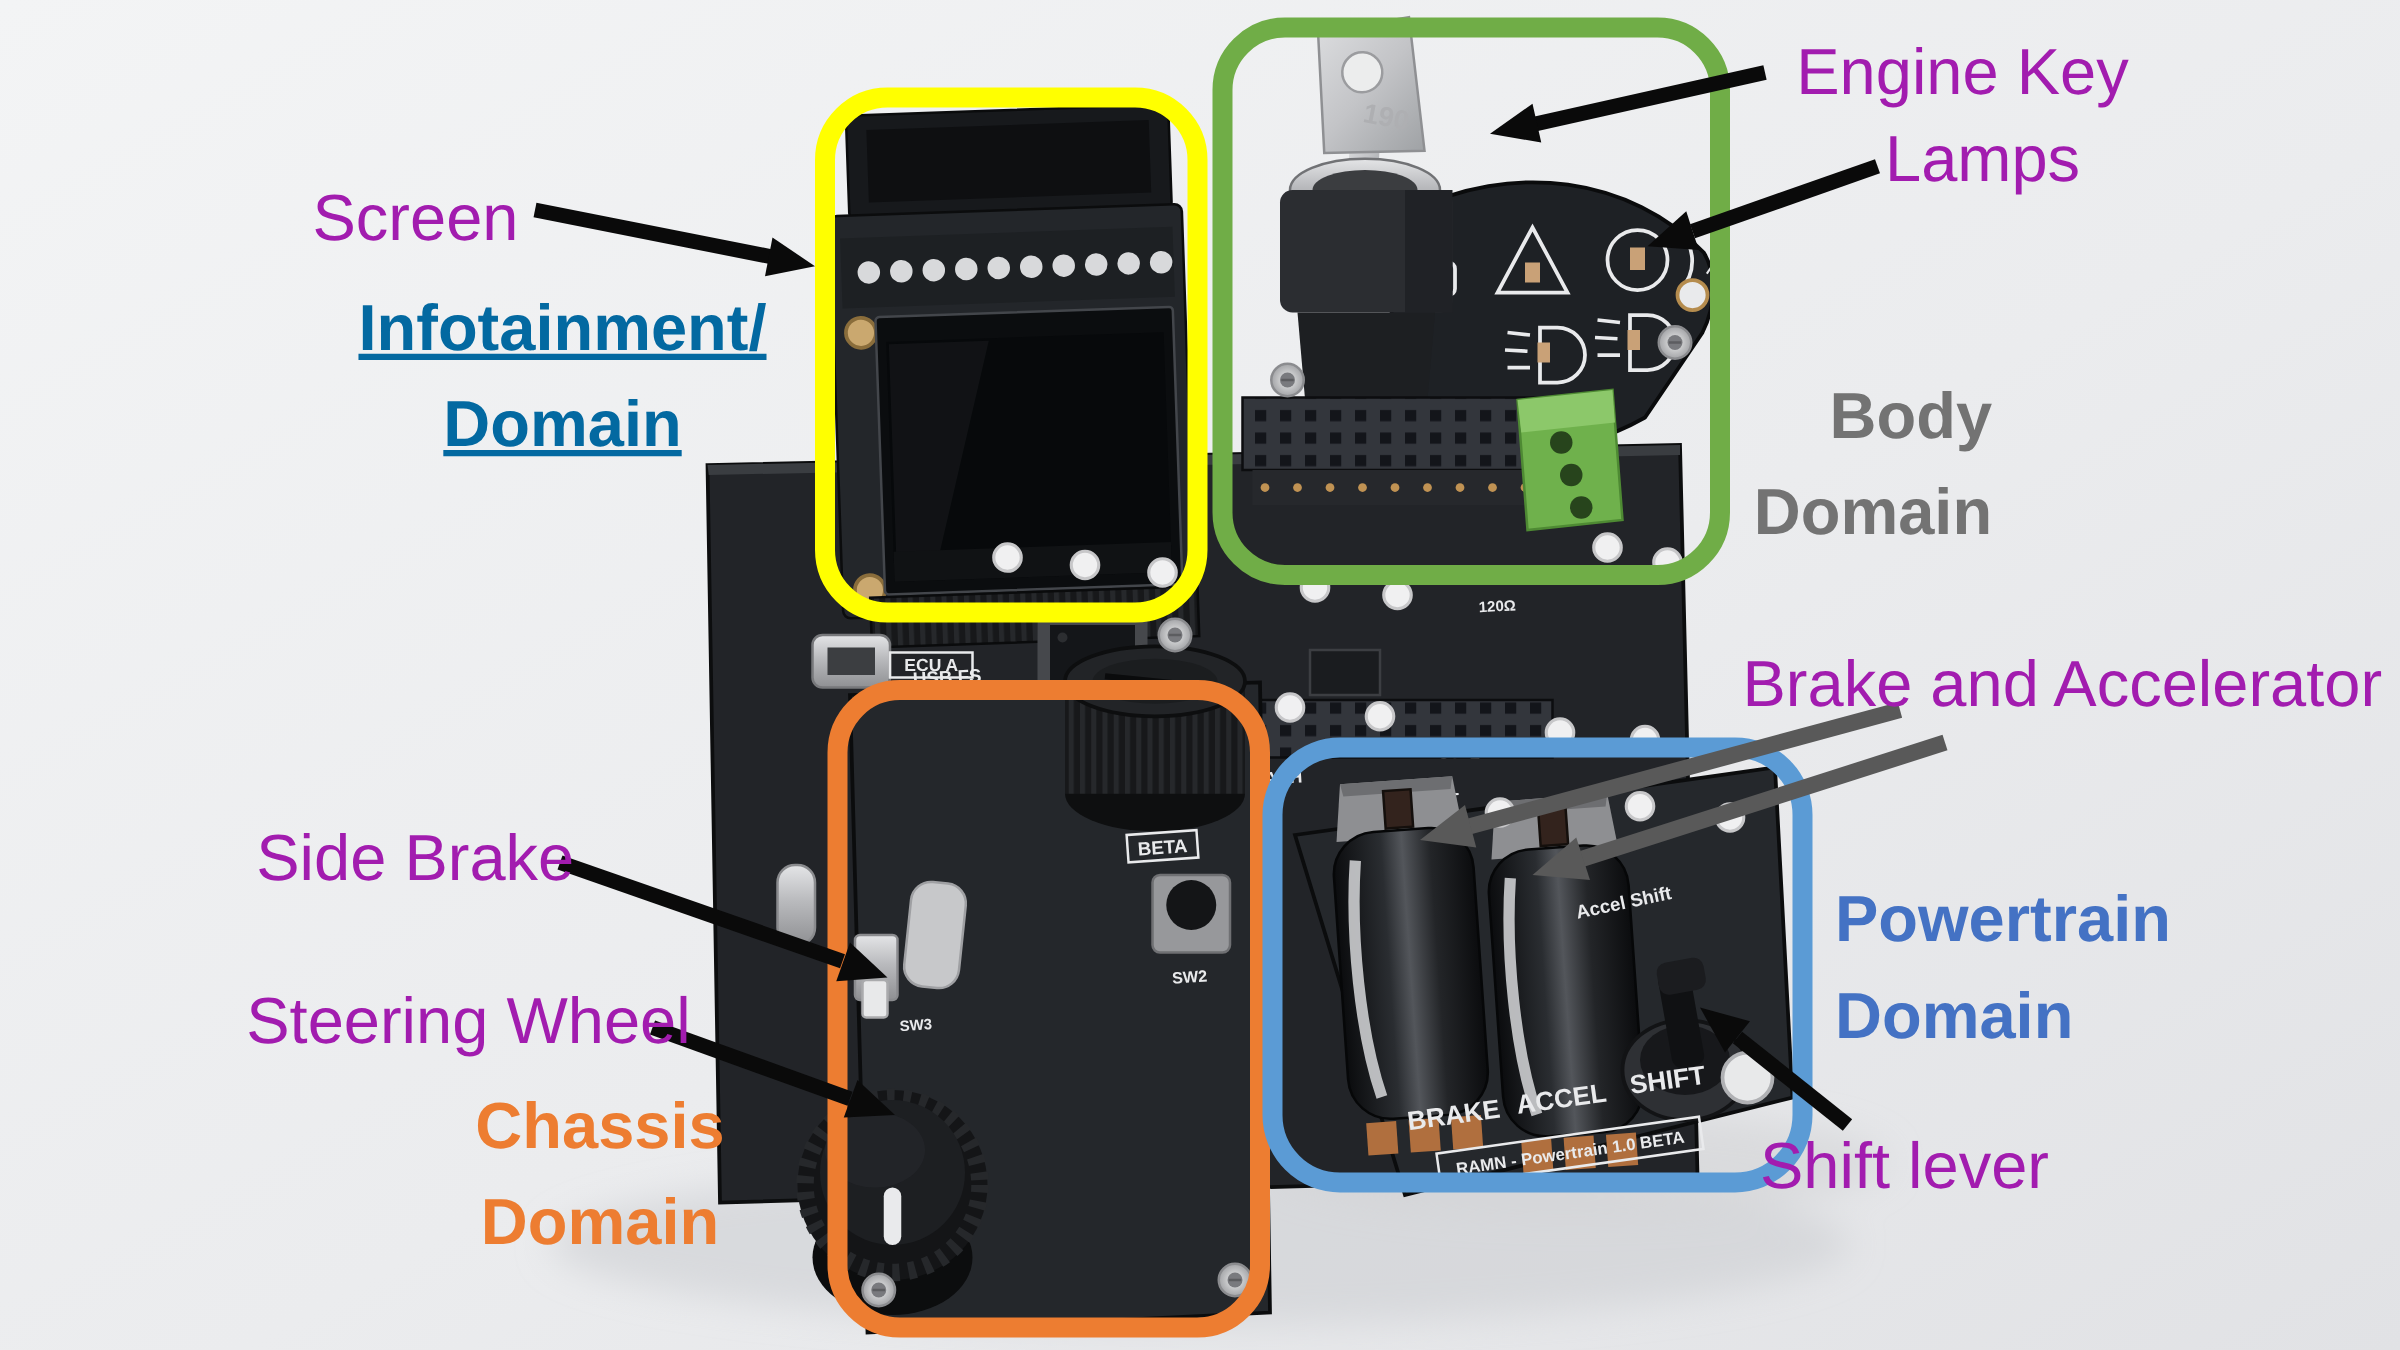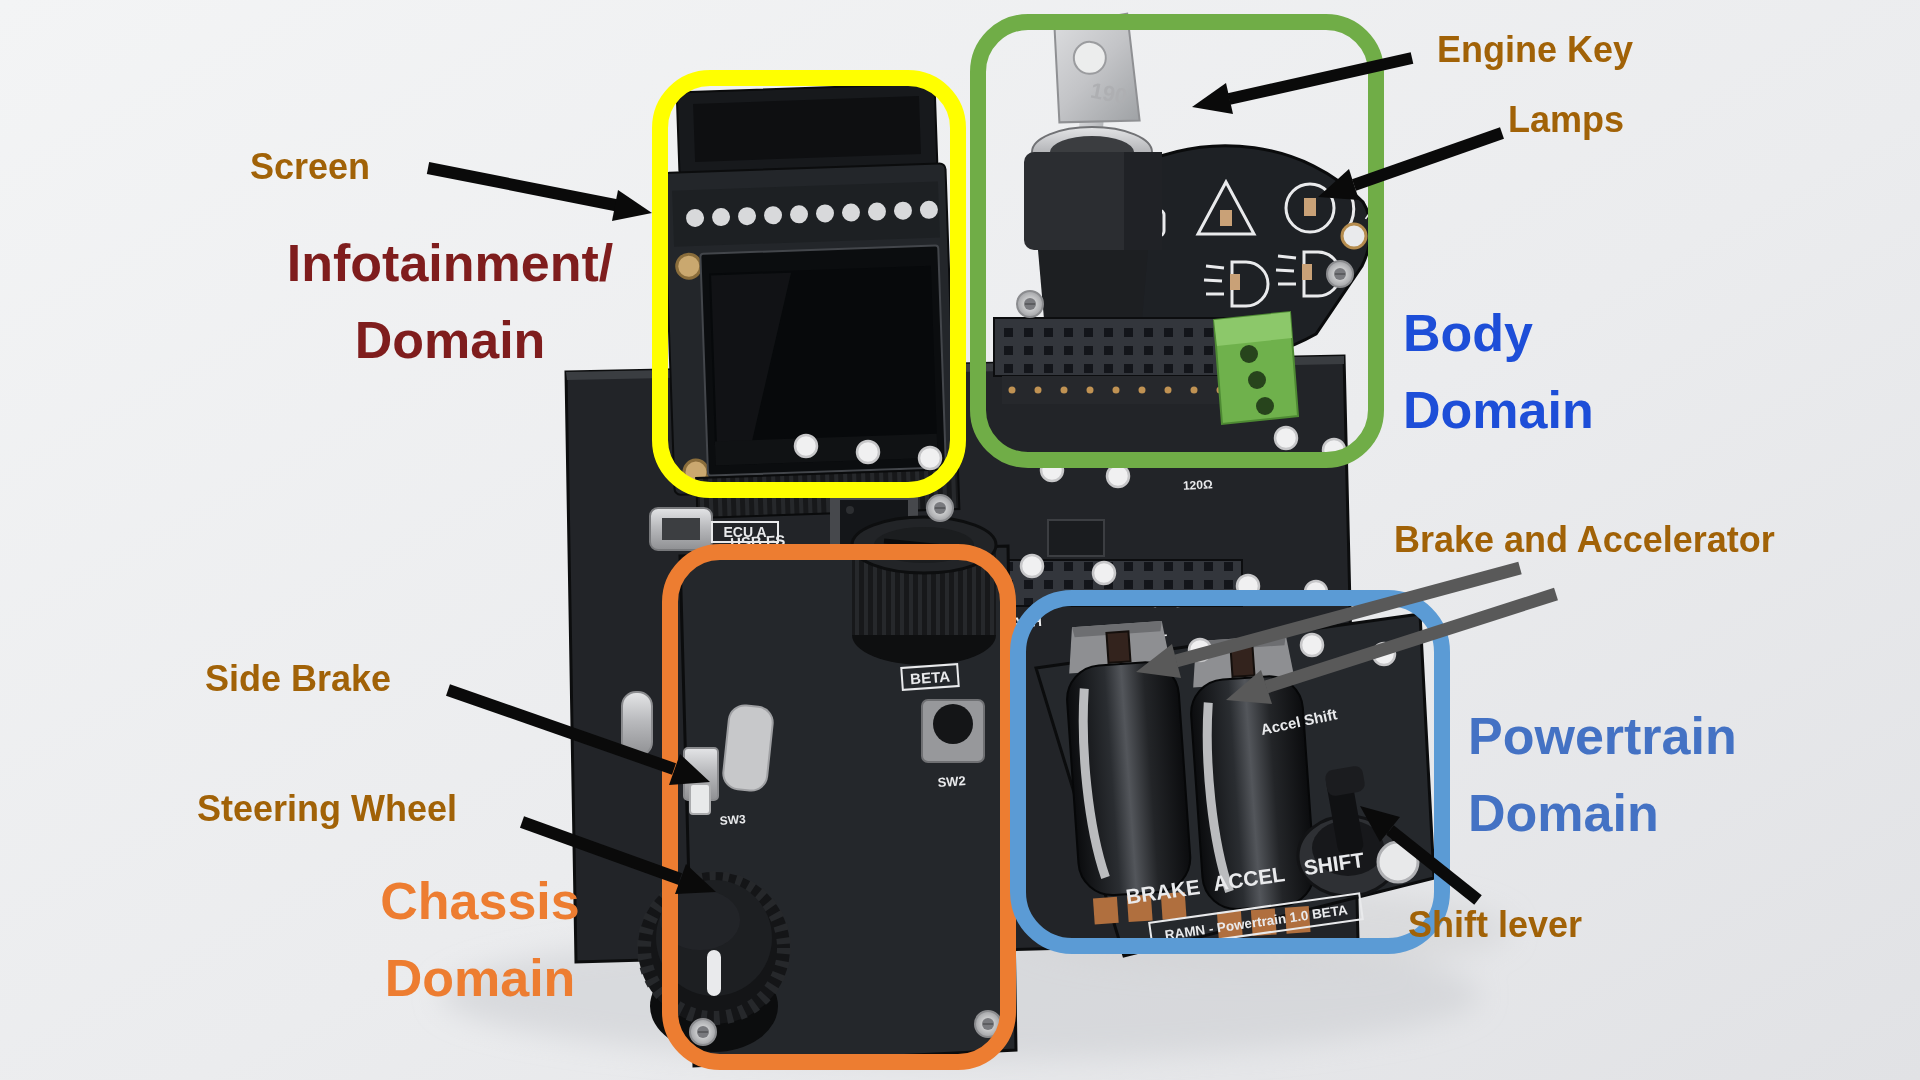--- a/index.html
+++ b/index.html
@@ -1,25 +1,25 @@
 <!DOCTYPE html>
 <html><head>
 <meta charset="utf-8">
 <style>
   html,body{margin:0;padding:0;background:#dfe0e3;}
   .stage{position:relative;width:1920px;height:1080px;overflow:hidden;
          font-family:"Liberation Sans",sans-serif;background:#ecedee;}
   .stage svg{position:absolute;left:0;top:0;}
-  .callout{position:absolute;font-weight:700;font-size:36px;color:#a16207;
+  .callout{position:absolute;font-weight:400;font-size:52px;color:#a21caf;
            white-space:nowrap;line-height:1.1;}
   .domain{position:absolute;font-weight:700;font-size:52px;line-height:77px;
           white-space:nowrap;}
   .domain.center{text-align:center;}
-  .c-gold{color:#7f1d1d;}
-  .c-green{color:#1d4ed8;}
+  .c-gold{color:#0369a1;text-decoration:underline;}
+  .c-green{color:#737373;text-align:right;}
   .c-orange{color:#ED7D31;}
   .c-blue{color:#4472C4;}
   .silk{font-family:"Liberation Sans",sans-serif;font-weight:700;fill:#e9eaec;}
 </style>
 </head>
 <body>
 
 <div class="stage">
 
 <svg width="1920" height="1080" viewBox="0 0 1920 1080">

